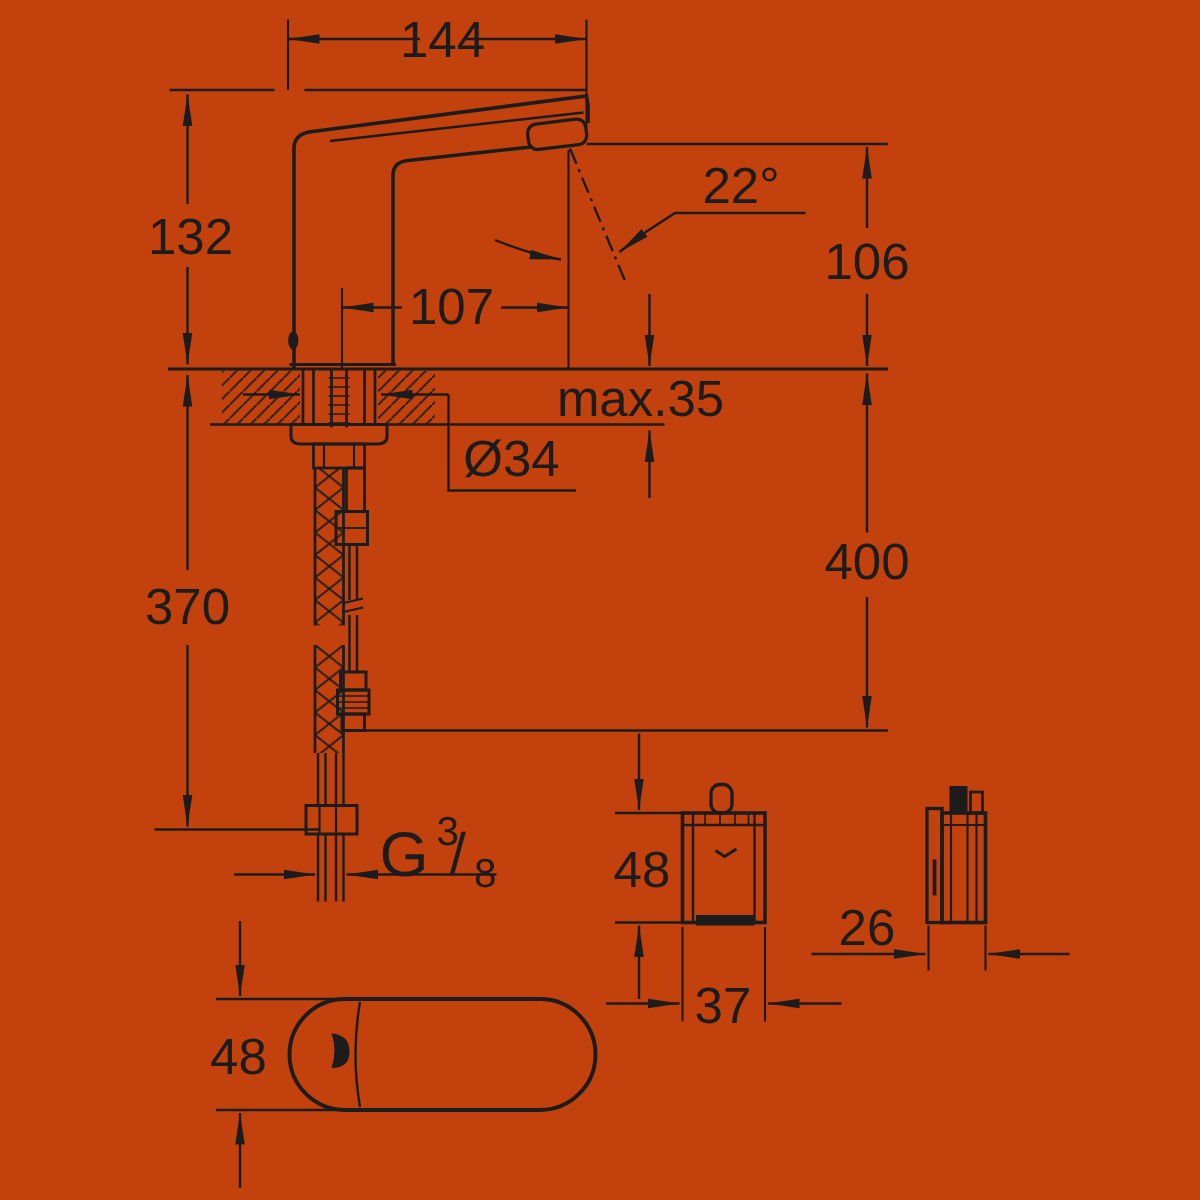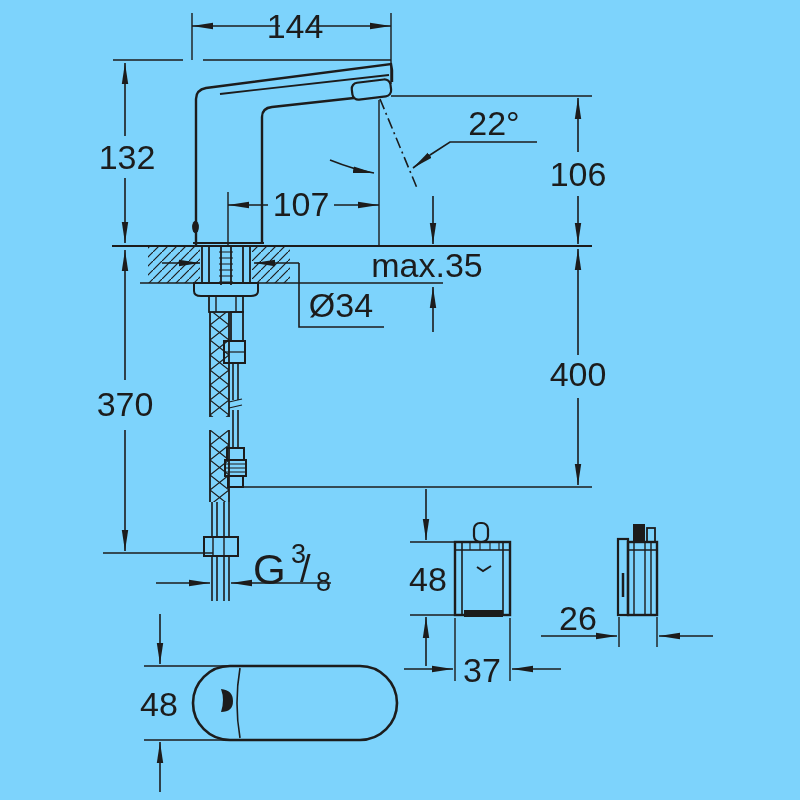--- a/index.html
+++ b/index.html
@@ -1,16 +1,16 @@
 <!DOCTYPE html>
 <html><head>
 <meta charset="utf-8">
 <style>
   html,body{margin:0;padding:0;background:#ffffff;}
-  .stage{position:relative;width:800px;height:800px;background:#7dd3fc;overflow:hidden;
+  .stage{position:relative;width:800px;height:800px;background:#c2410c;overflow:hidden;
          font-family:"Liberation Sans", sans-serif;}
   svg{position:absolute;left:0;top:0;}
   text{font-family:"Liberation Sans", sans-serif;fill:#1c1c1c;}
   .dim{font-size:34px;}
   .ln{stroke:#1c1c1c;fill:none;}
 </style>
 </head>
 <body>
 
 <div class="stage">

